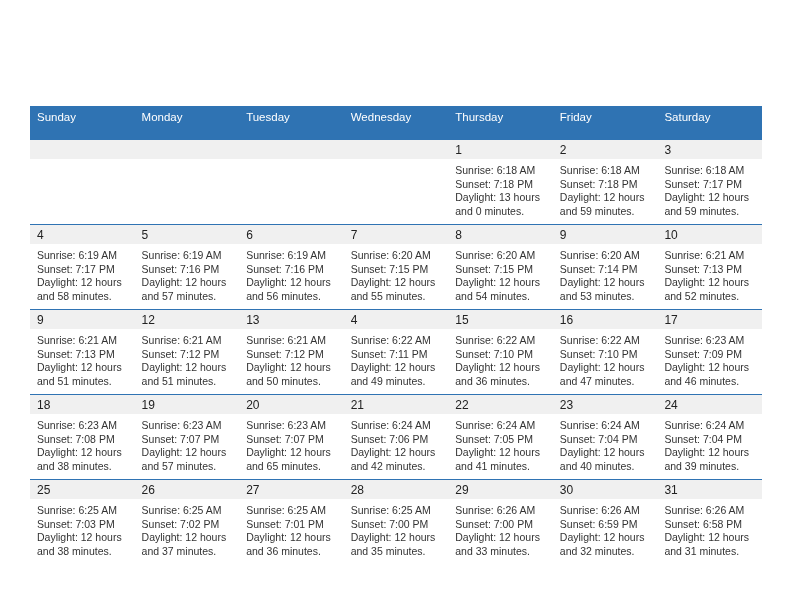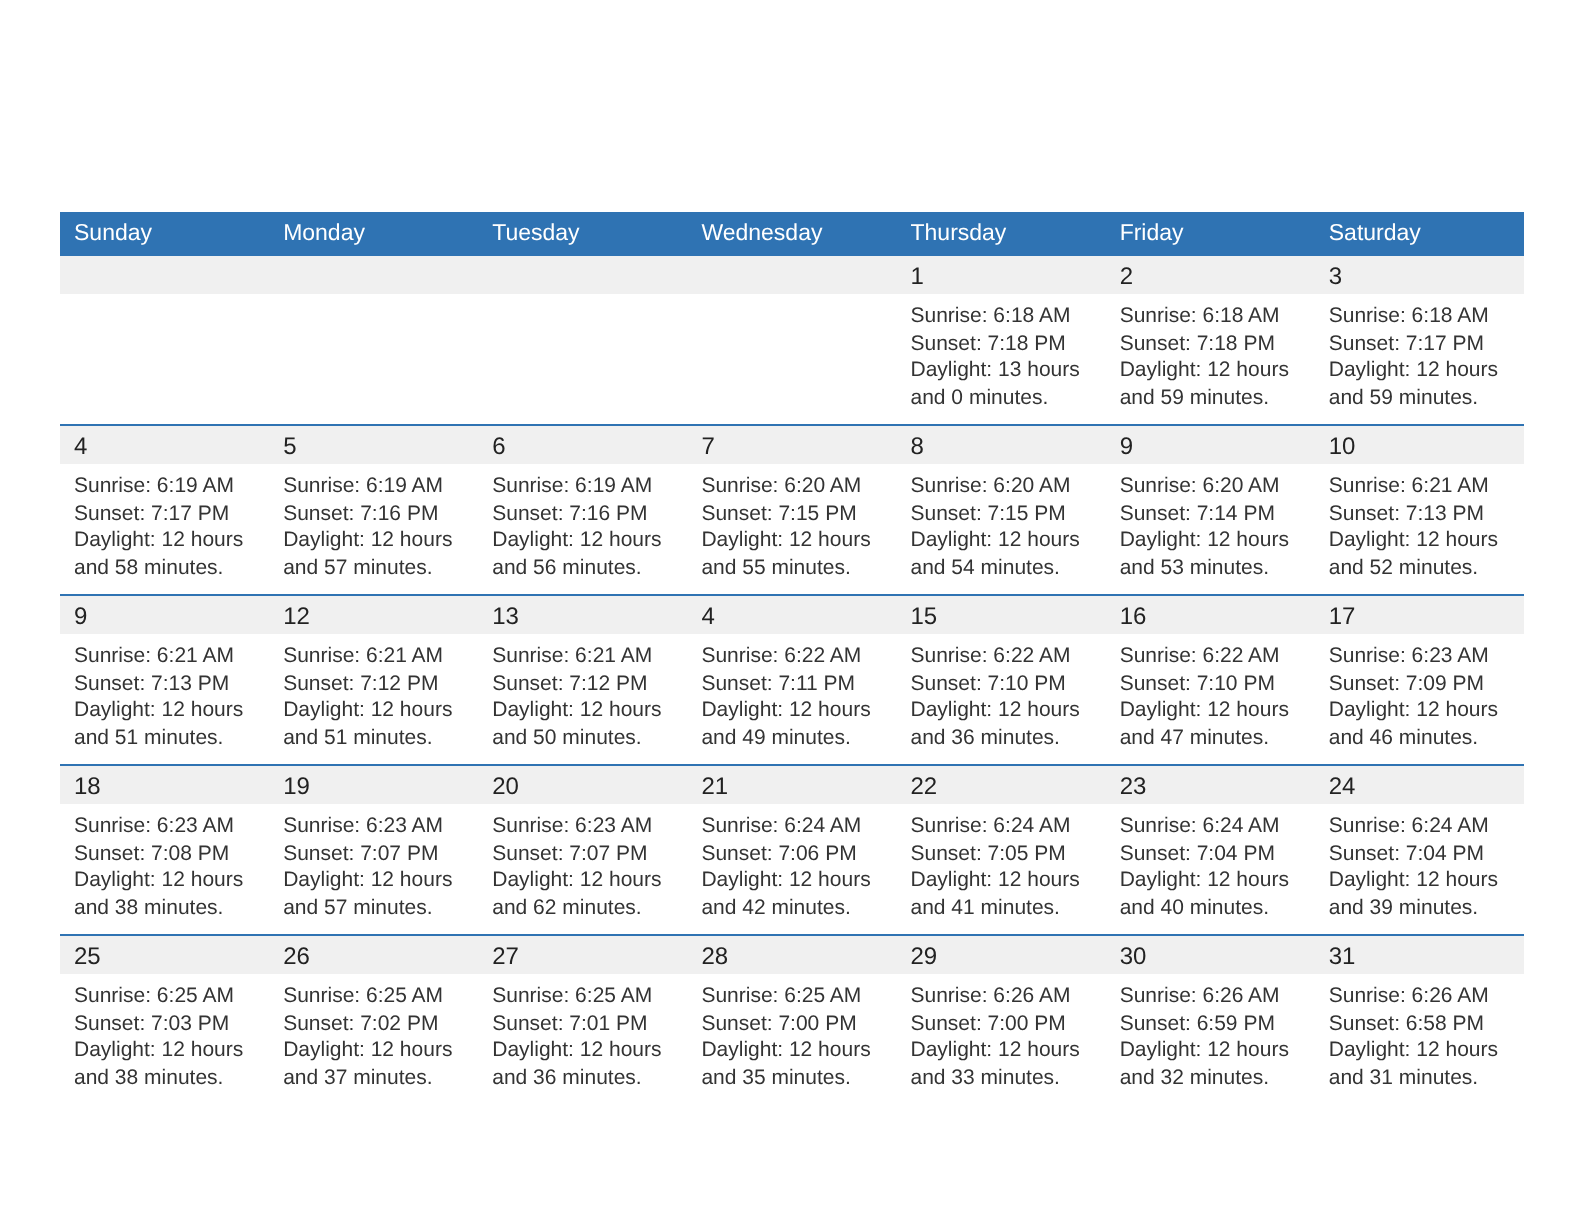--- a/index.html
+++ b/index.html
@@ -93,21 +93,21 @@
     width: 732px;
     border-collapse: collapse;
     table-layout: fixed;
   }
   .calendar th {
     background: #2f73b3;
     color: #ffffff;
     font-size: 11.5px;
     font-weight: normal;
     text-align: left;
-    padding: 5px 0 5px 7px;
+    padding: 5px 0 17px 7px;
     height: 12px;
     border: none;
   }
   .calendar td {
     vertical-align: top;
     padding: 0;
     border: none;
     border-top: 1px solid #2f73b3;
     height: 84px;
     background: #ffffff;
@@ -348,21 +348,21 @@
               <div>Daylight: 12 hours</div>
               <div>and 57 minutes.</div>
             </div>
           </td>
           <td class="day-cell">
             <div class="daynum-bar">20</div>
             <div class="cell-body">
               <div>Sunrise: 6:23 AM</div>
               <div>Sunset: 7:07 PM</div>
               <div>Daylight: 12 hours</div>
-              <div>and 62 minutes.</div>
+              <div>and 65 minutes.</div>
             </div>
           </td>
           <td class="day-cell">
             <div class="daynum-bar">21</div>
             <div class="cell-body">
               <div>Sunrise: 6:24 AM</div>
               <div>Sunset: 7:06 PM</div>
               <div>Daylight: 12 hours</div>
               <div>and 42 minutes.</div>
             </div>

